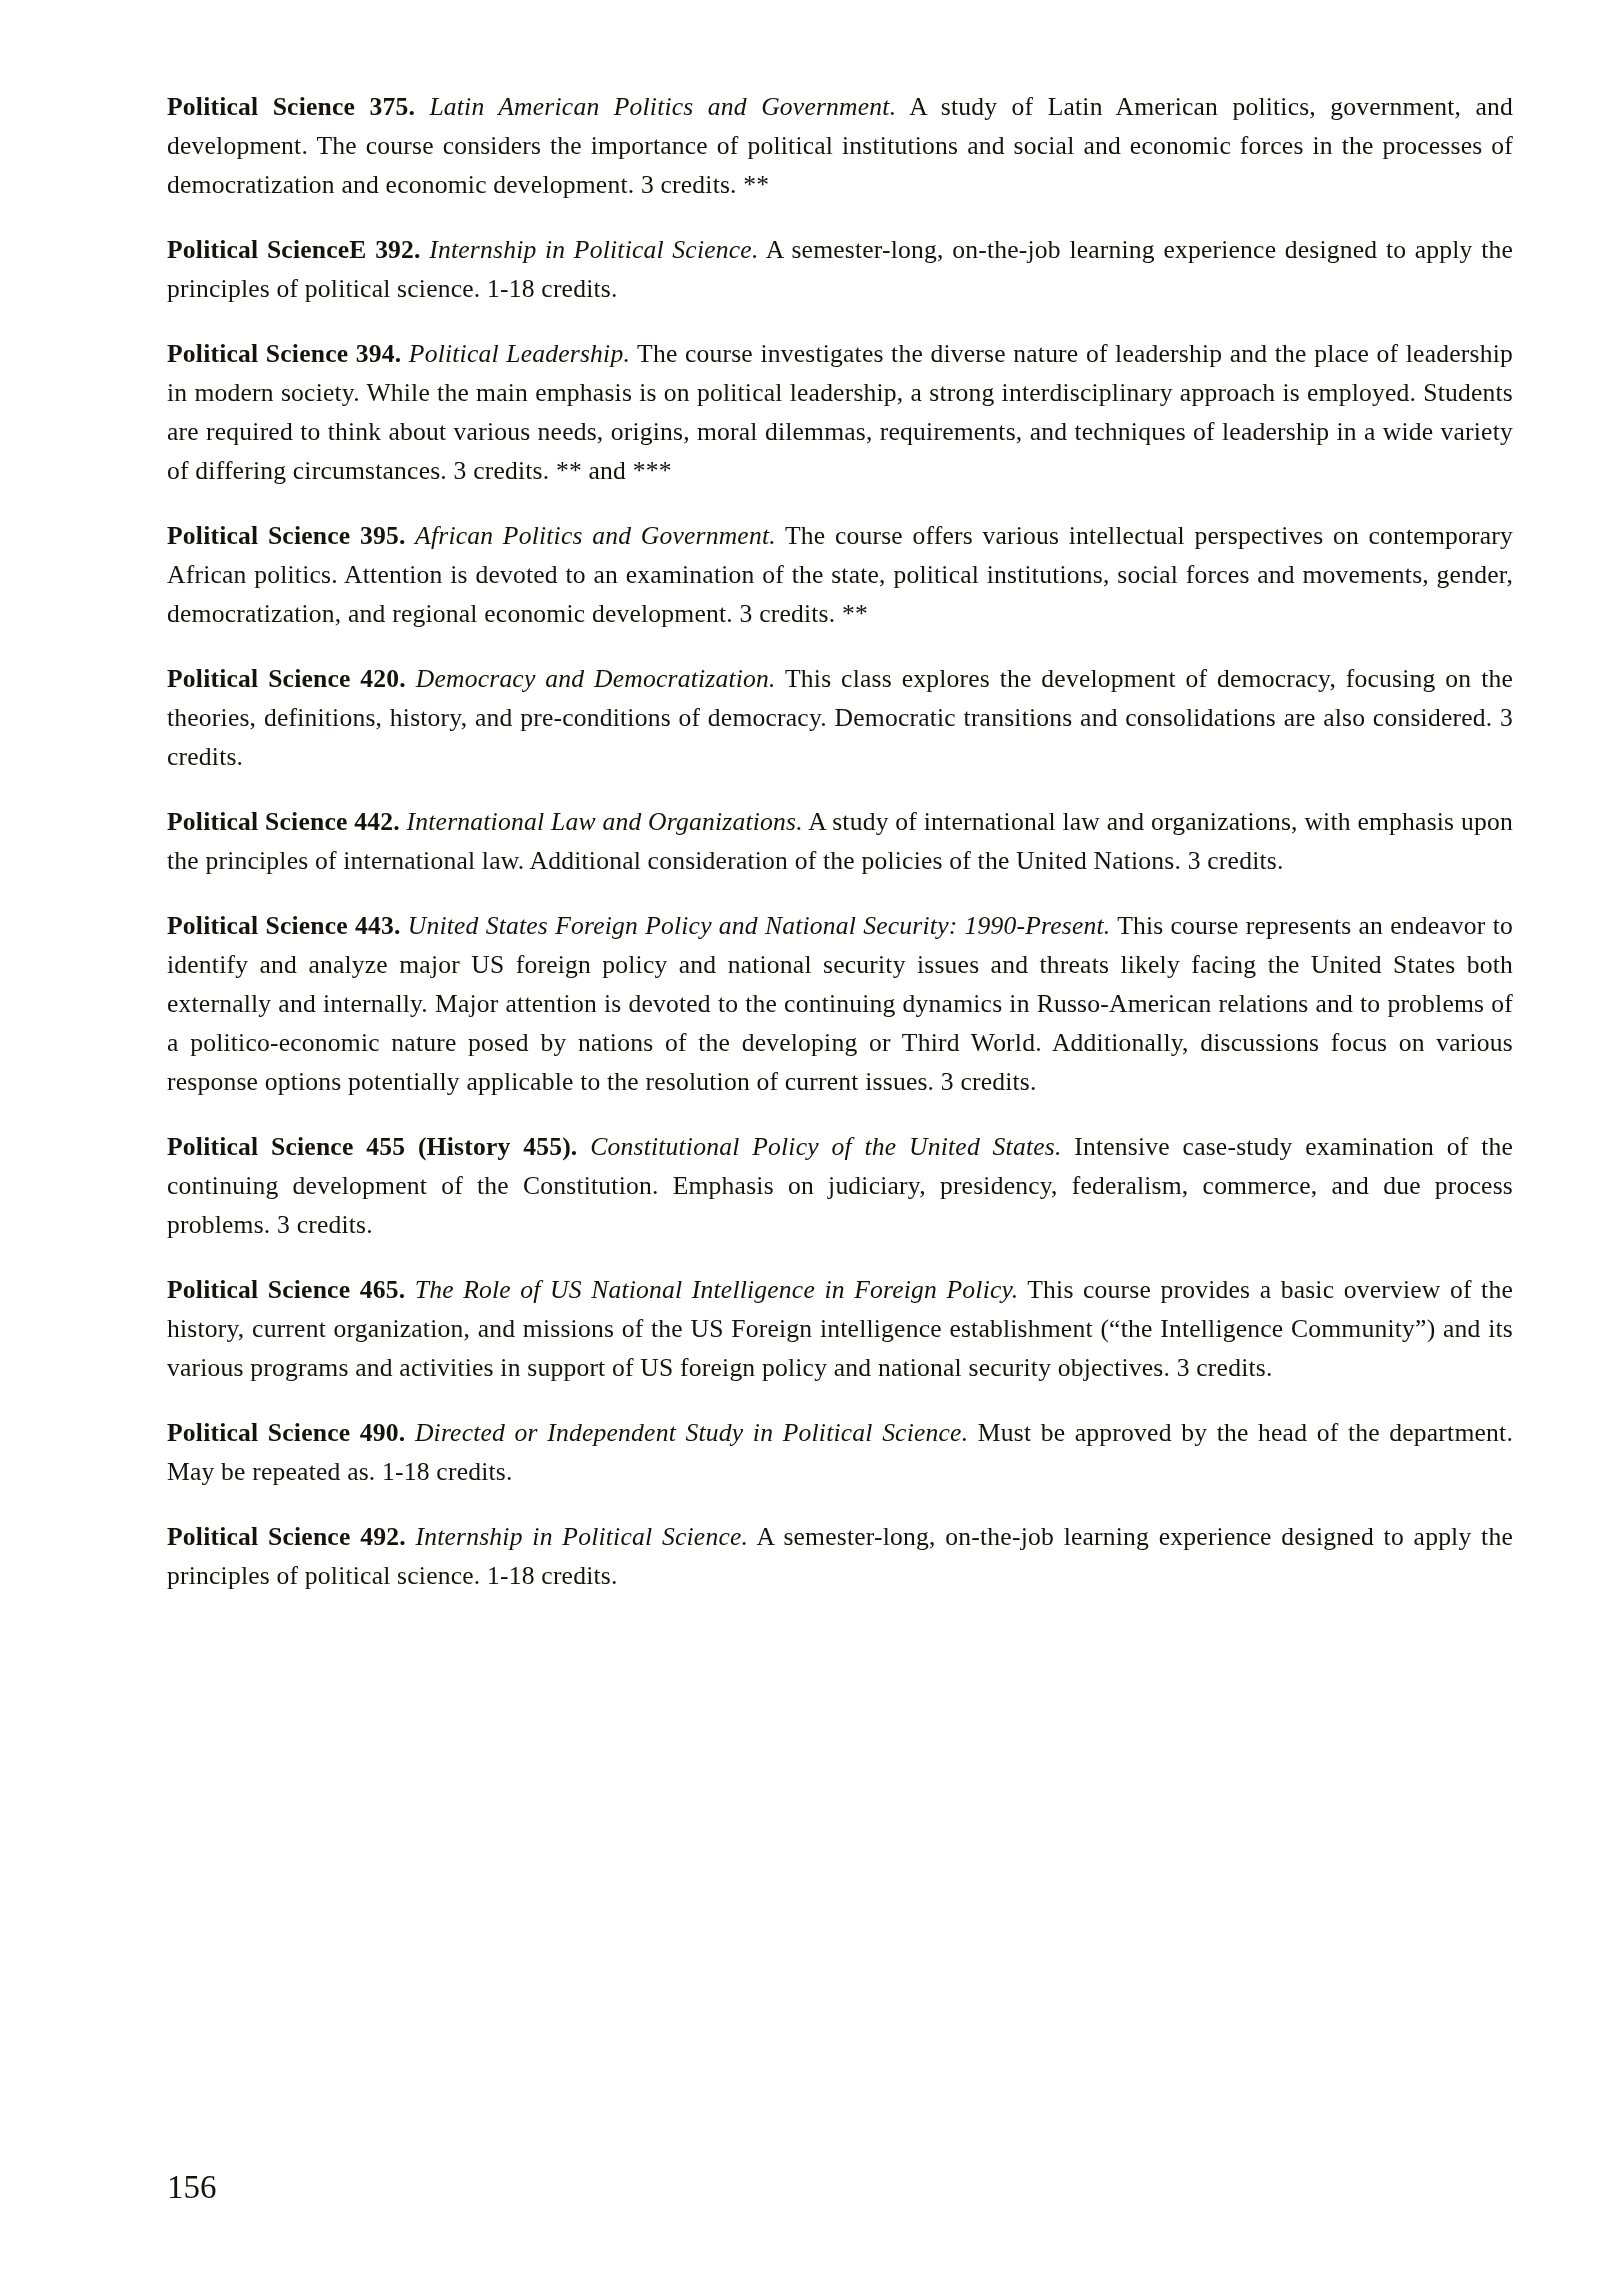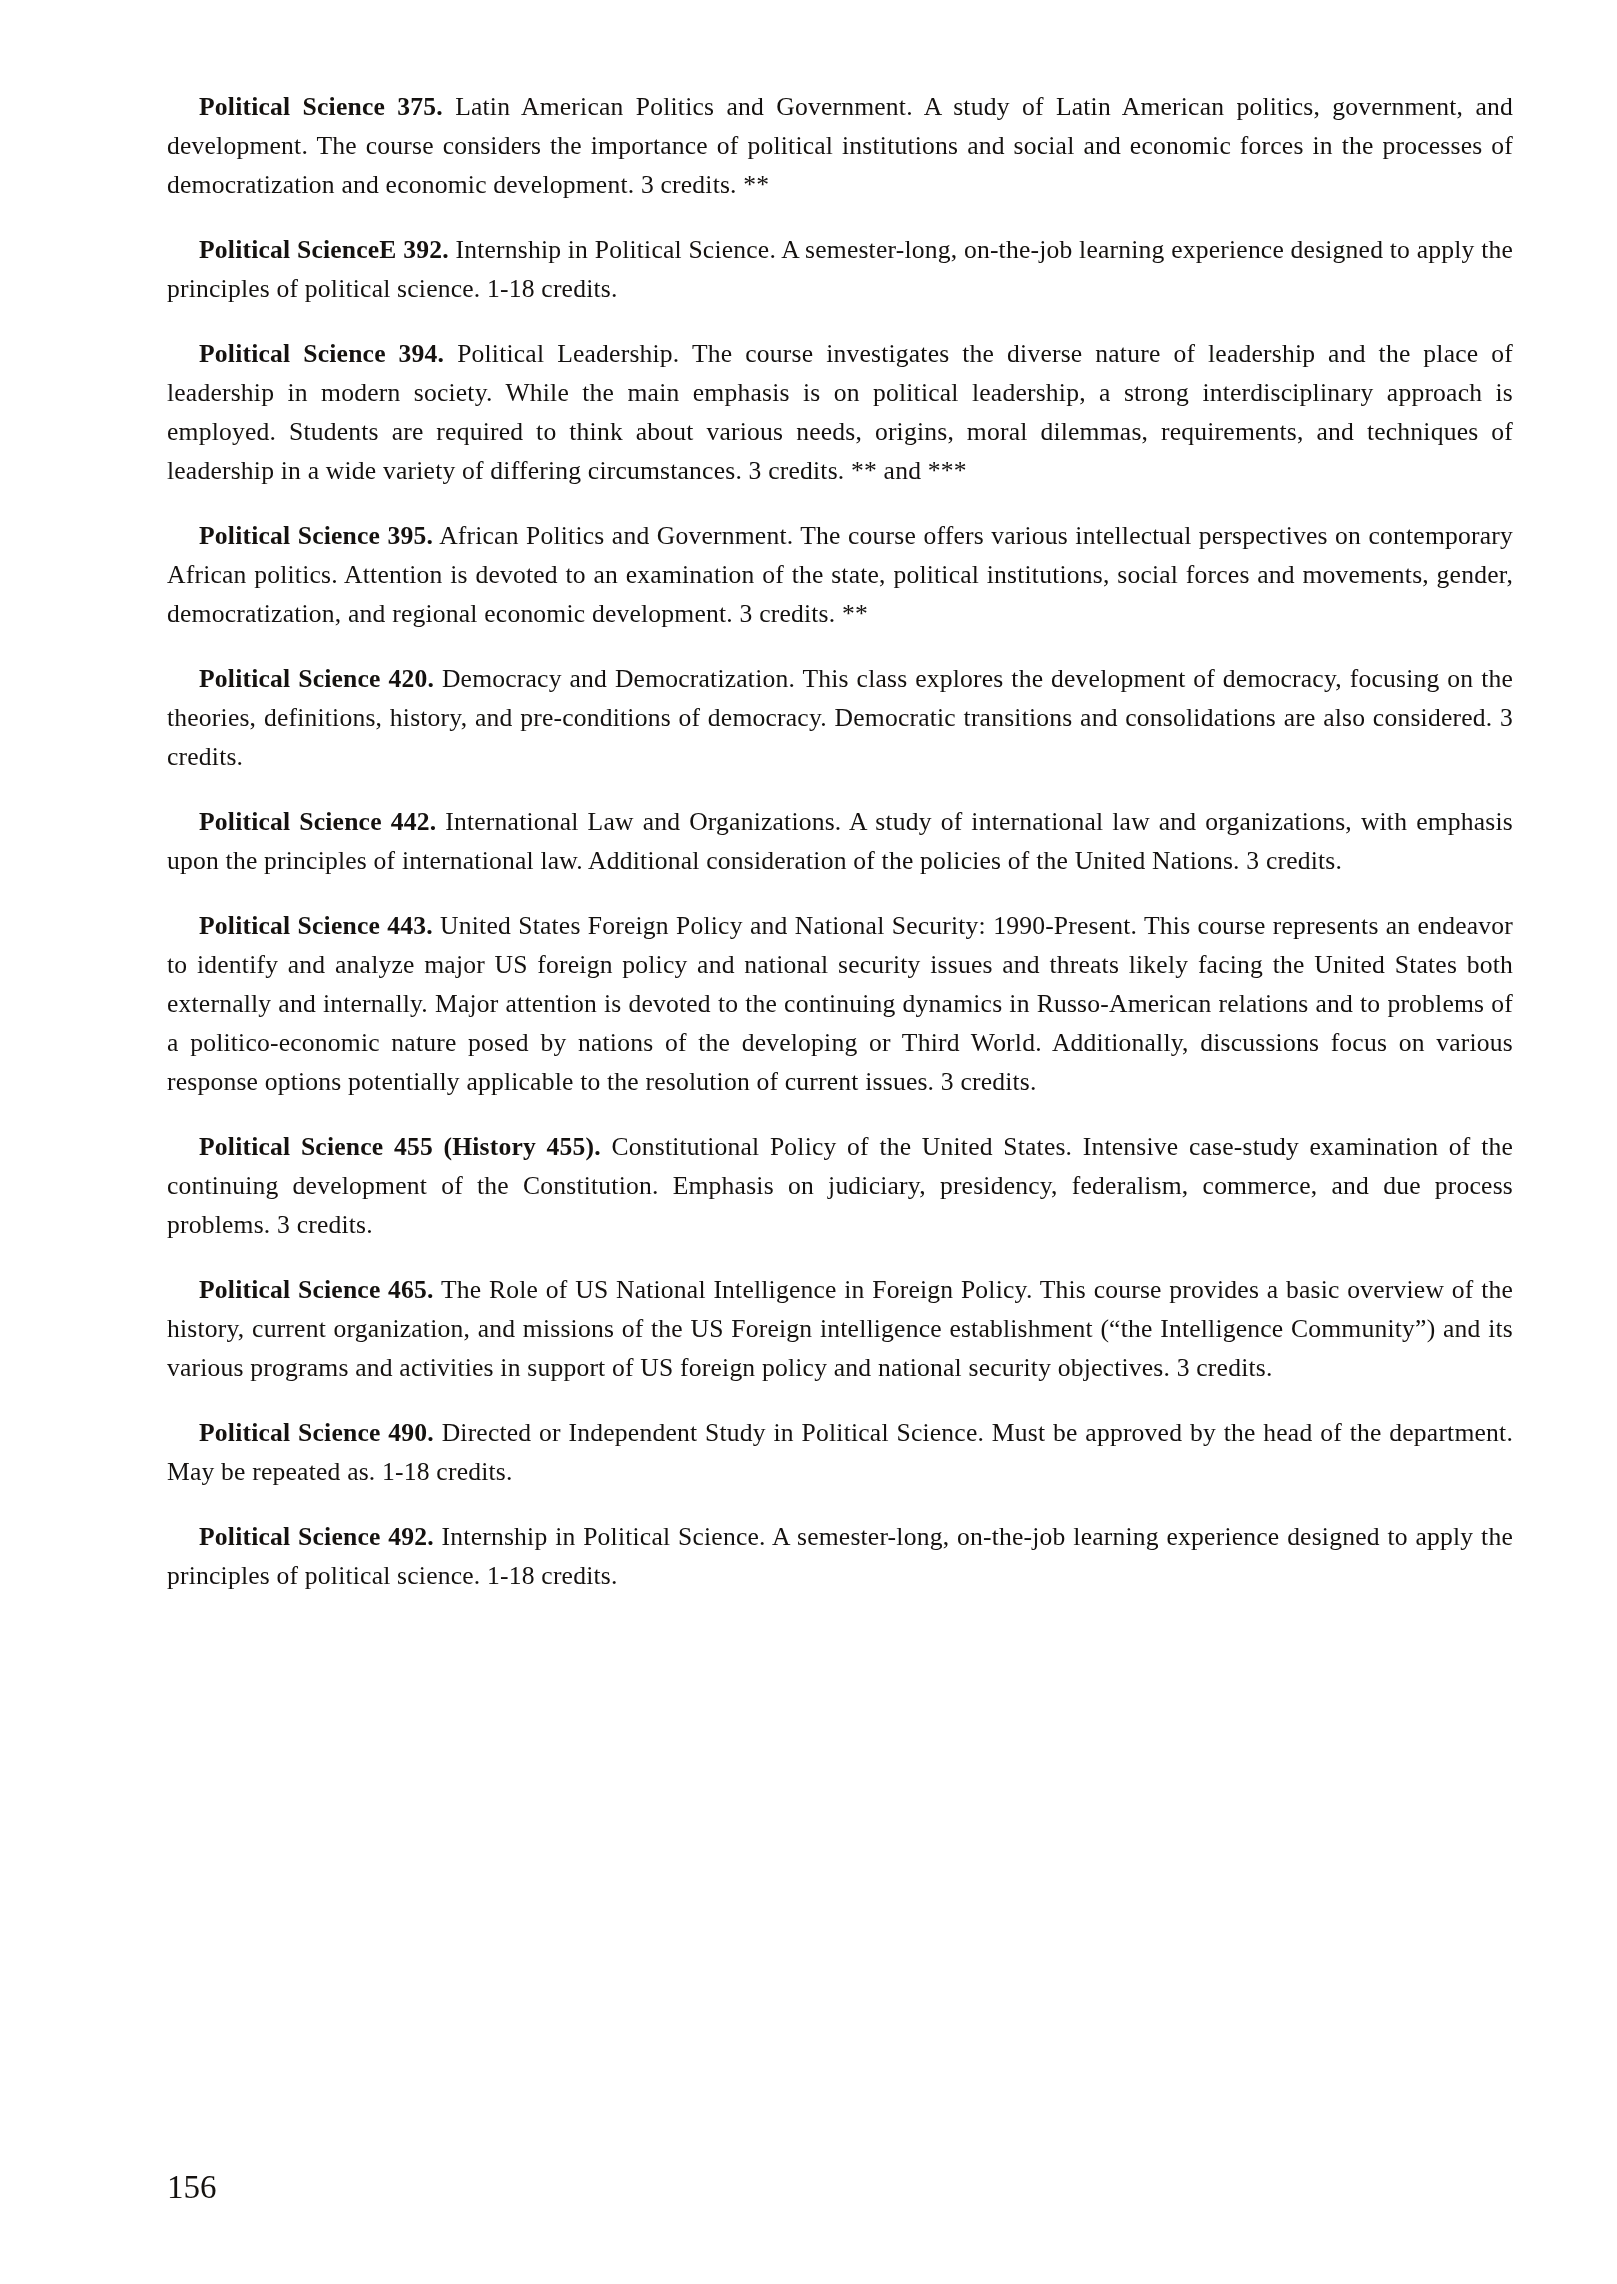--- a/index.html
+++ b/index.html
@@ -23,23 +23,23 @@
   }
   p.course {
     font-size: 25.6px;
     line-height: 39px;
     text-align: justify;
     margin: 0 0 26px 0;
     letter-spacing: 0.2px;
   }
   p.course .code {
     font-weight: bold;
-    margin-left: 32px;
   }
   p.course .title {
+    font-style: italic;
   }
   .page-number {
     position: absolute;
     left: 167px;
     top: 2168px;
     font-size: 33px;
     line-height: 39px;
   }
 </style>
 </head>

